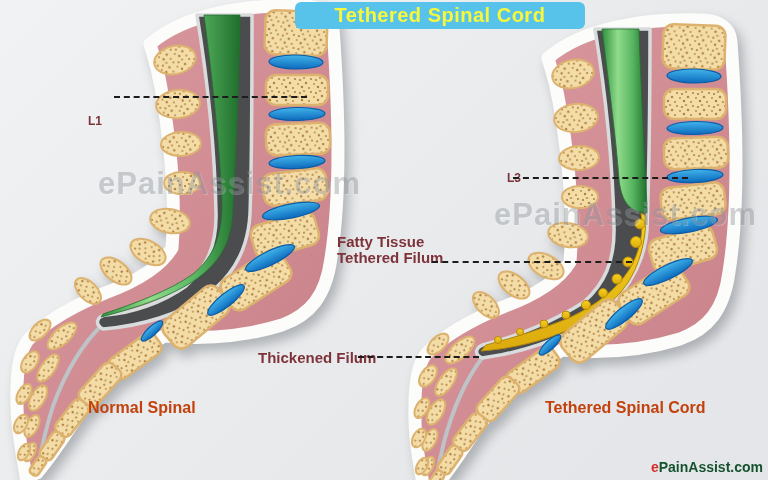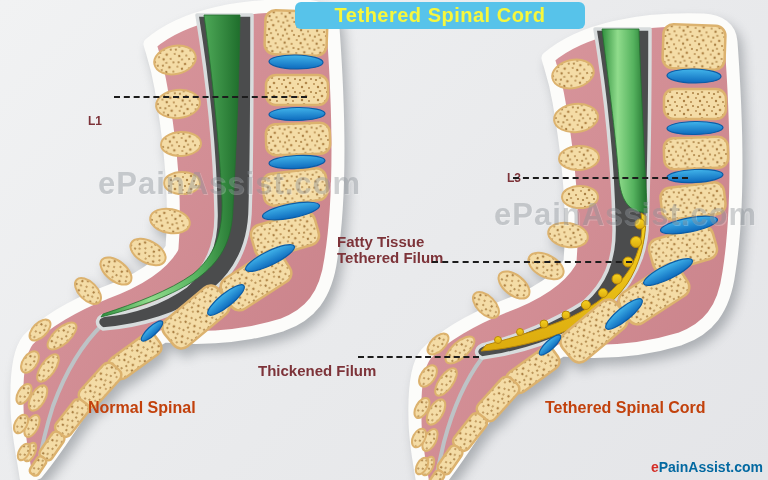--- a/index.html
+++ b/index.html
@@ -20,28 +20,28 @@
   .wm-right{left:494px;top:197px;}
   .lbl{position:absolute;color:#7d3339;font-weight:bold;font-size:15px;z-index:5;white-space:nowrap;}
   .dash{position:absolute;border-top:2px dashed #1c1c1c;height:0;z-index:5;}
   .lvl{font-size:12px;}
   #l1-label{left:88px;top:82px;margin-top:32px;}
   #l1-dash{left:114px;top:96px;width:193px;}
   #l3-label{left:507px;top:171px;}
   #l3-dash{left:513px;top:177px;width:175px;}
   #fatty-label{left:337px;top:234px;line-height:16px;}
   #fatty-dash{left:432px;top:261px;width:200px;}
-  #thickened-label{left:258px;top:349px;margin-top:13px;}
+  #thickened-label{left:258px;top:349px;}
   #thickened-dash{left:358px;top:356px;width:121px;}
   .caption{position:absolute;color:#c2410c;font-weight:bold;font-size:16px;z-index:5;white-space:nowrap;}
   #caption-left{left:88px;top:399px;}
   #caption-right{left:545px;top:399px;}
   .footer{position:absolute;right:5px;top:459px;font-weight:bold;font-size:14px;z-index:6;}
   .footer .e{color:#d42d26;}
-  .footer .rest{color:#0369a1;}
+  .footer .rest{color:#14532d;}
 </style>
 </head>
 <body>
 
 <div class="stage">
 
   <svg class="spines" width="768" height="480" viewBox="0 0 768 480">
     <defs>
       <pattern id="bonep" patternUnits="userSpaceOnUse" width="16" height="13">
         <rect width="16" height="13" fill="#f4dca6"></rect>

